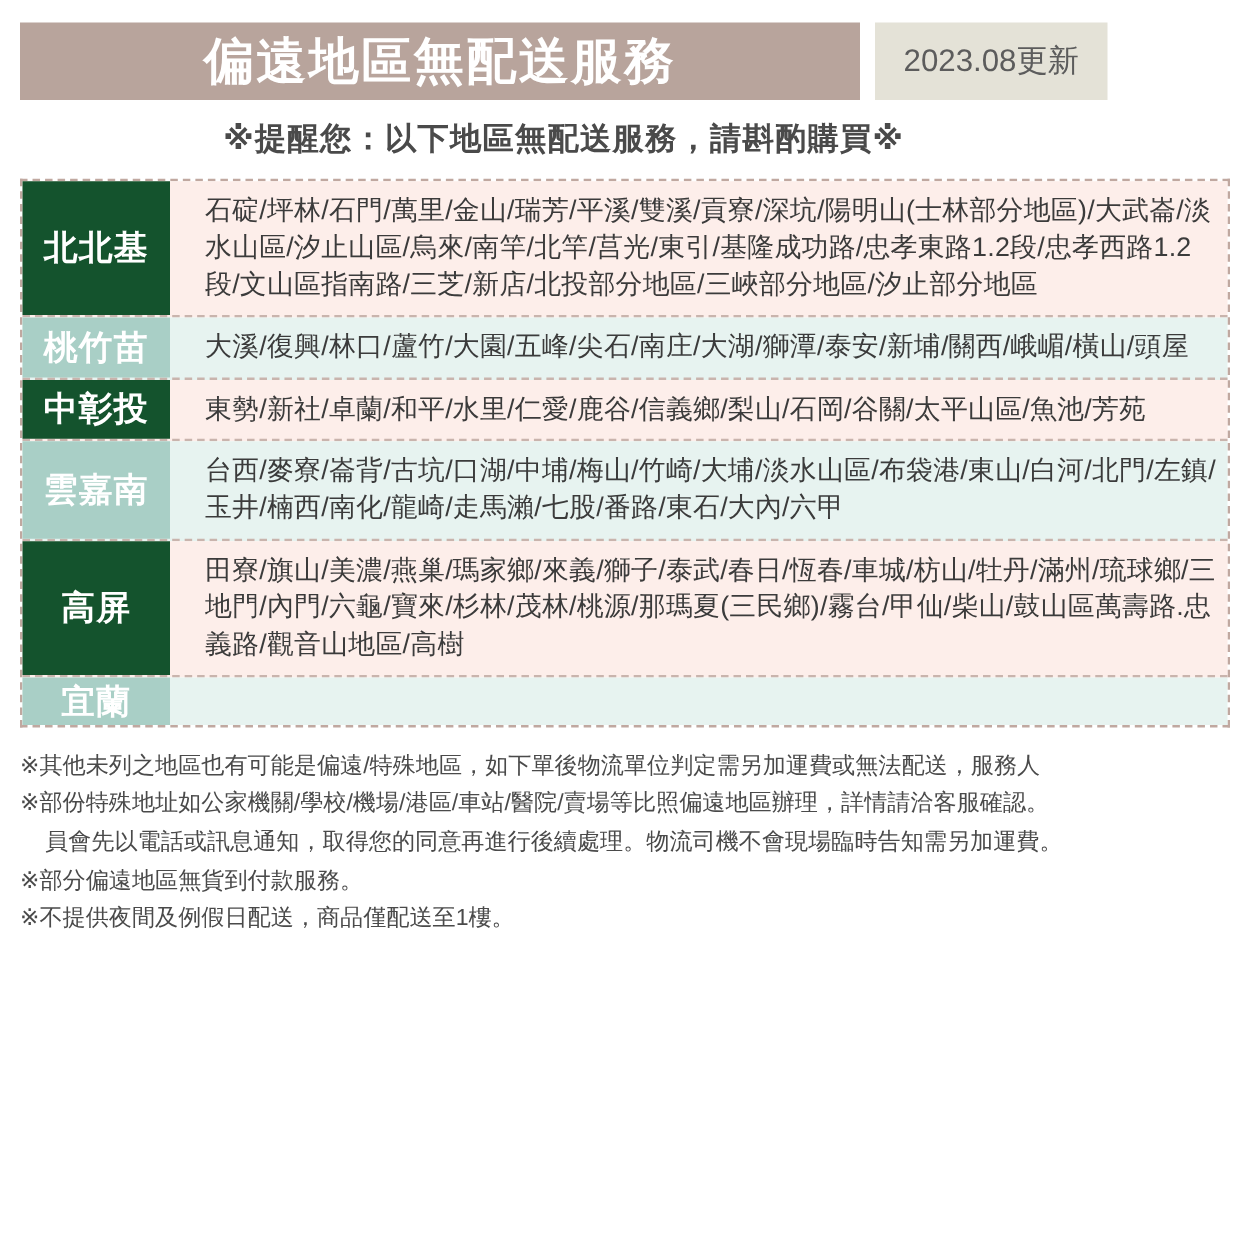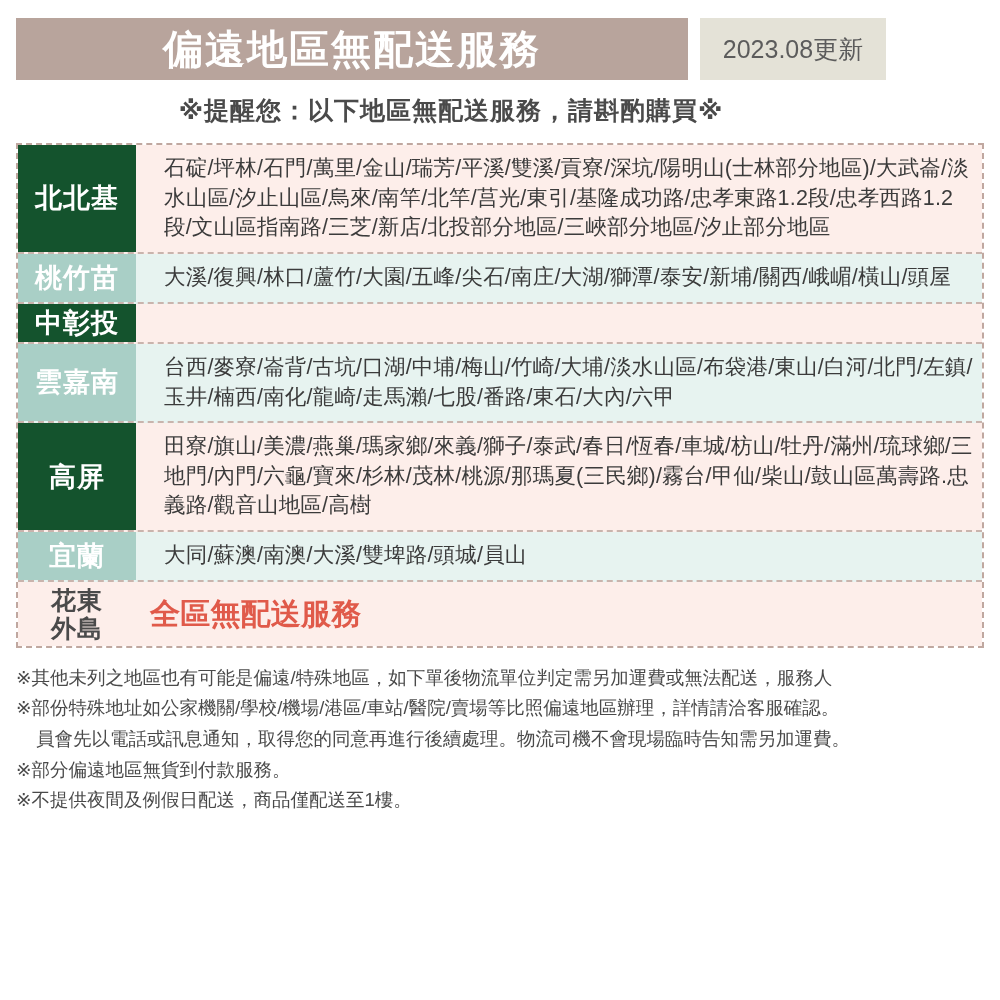--- a/index.html
+++ b/index.html
@@ -144,46 +144,37 @@
       <div class="row-content">石碇/坪林/石門/萬里/金山/瑞芳/平溪/雙溪/貢寮/深坑/陽明山(士林部分地區)/大武崙/淡水山區/汐止山區/烏來/南竿/北竿/莒光/東引/基隆成功路/忠孝東路1.2段/忠孝西路1.2段/文山區指南路/三芝/新店/北投部分地區/三峽部分地區/汐止部分地區</div>
     </div>
 
     <div class="row bg-mint">
       <div class="row-label lab-teal">桃竹苗</div>
       <div class="row-content">大溪/復興/林口/蘆竹/大園/五峰/尖石/南庄/大湖/獅潭/泰安/新埔/關西/峨嵋/橫山/頭屋</div>
     </div>
 
     <div class="row bg-pink">
       <div class="row-label lab-brown">中彰投</div>
+      <div class="row-content">東勢/新社/卓蘭/和平/水里/仁愛/鹿谷/信義鄉/梨山/石岡/谷關/太平山區/魚池/芳苑</div>
     </div>
 
     <div class="row bg-mint">
       <div class="row-label lab-teal">雲嘉南</div>
       <div class="row-content">台西/麥寮/崙背/古坑/口湖/中埔/梅山/竹崎/大埔/淡水山區/布袋港/東山/白河/北門/左鎮/玉井/楠西/南化/龍崎/走馬瀨/七股/番路/東石/大內/六甲</div>
     </div>
 
     <div class="row bg-pink">
       <div class="row-label lab-brown">高屏</div>
       <div class="row-content">田寮/旗山/美濃/燕巢/瑪家鄉/來義/獅子/泰武/春日/恆春/車城/枋山/牡丹/滿州/琉球鄉/三地門/內門/六龜/寶來/杉林/茂林/桃源/那瑪夏(三民鄉)/霧台/甲仙/柴山/鼓山區萬壽路.忠義路/觀音山地區/高樹</div>
     </div>
 
     <div class="row bg-mint">
       <div class="row-label lab-teal">宜蘭</div>
-      <div class="row-content">大同/蘇澳/南澳/大溪/雙埤路/頭城/員山</div>
     </div>
 
-    <div class="row bg-pink">
-      <div class="row-label lab-white-pad two-line">
-        <div>
-          <div>花東</div>
-          <div>外島</div>
-        </div>
-      </div>
-      <div class="row-content big">全區無配送服務</div>
-    </div>
 
   </div>
 
   <div class="footnotes">
     <p>※其他未列之地區也有可能是偏遠/特殊地區，如下單後物流單位判定需另加運費或無法配送，服務人</p>
     <p>※部份特殊地址如公家機關/學校/機場/港區/車站/醫院/賣場等比照偏遠地區辦理，詳情請洽客服確認。</p>
     <p class="indent">員會先以電話或訊息通知，取得您的同意再進行後續處理。物流司機不會現場臨時告知需另加運費。</p>
     <p>※部分偏遠地區無貨到付款服務。</p>
     <p>※不提供夜間及例假日配送，商品僅配送至1樓。</p>
   </div>

